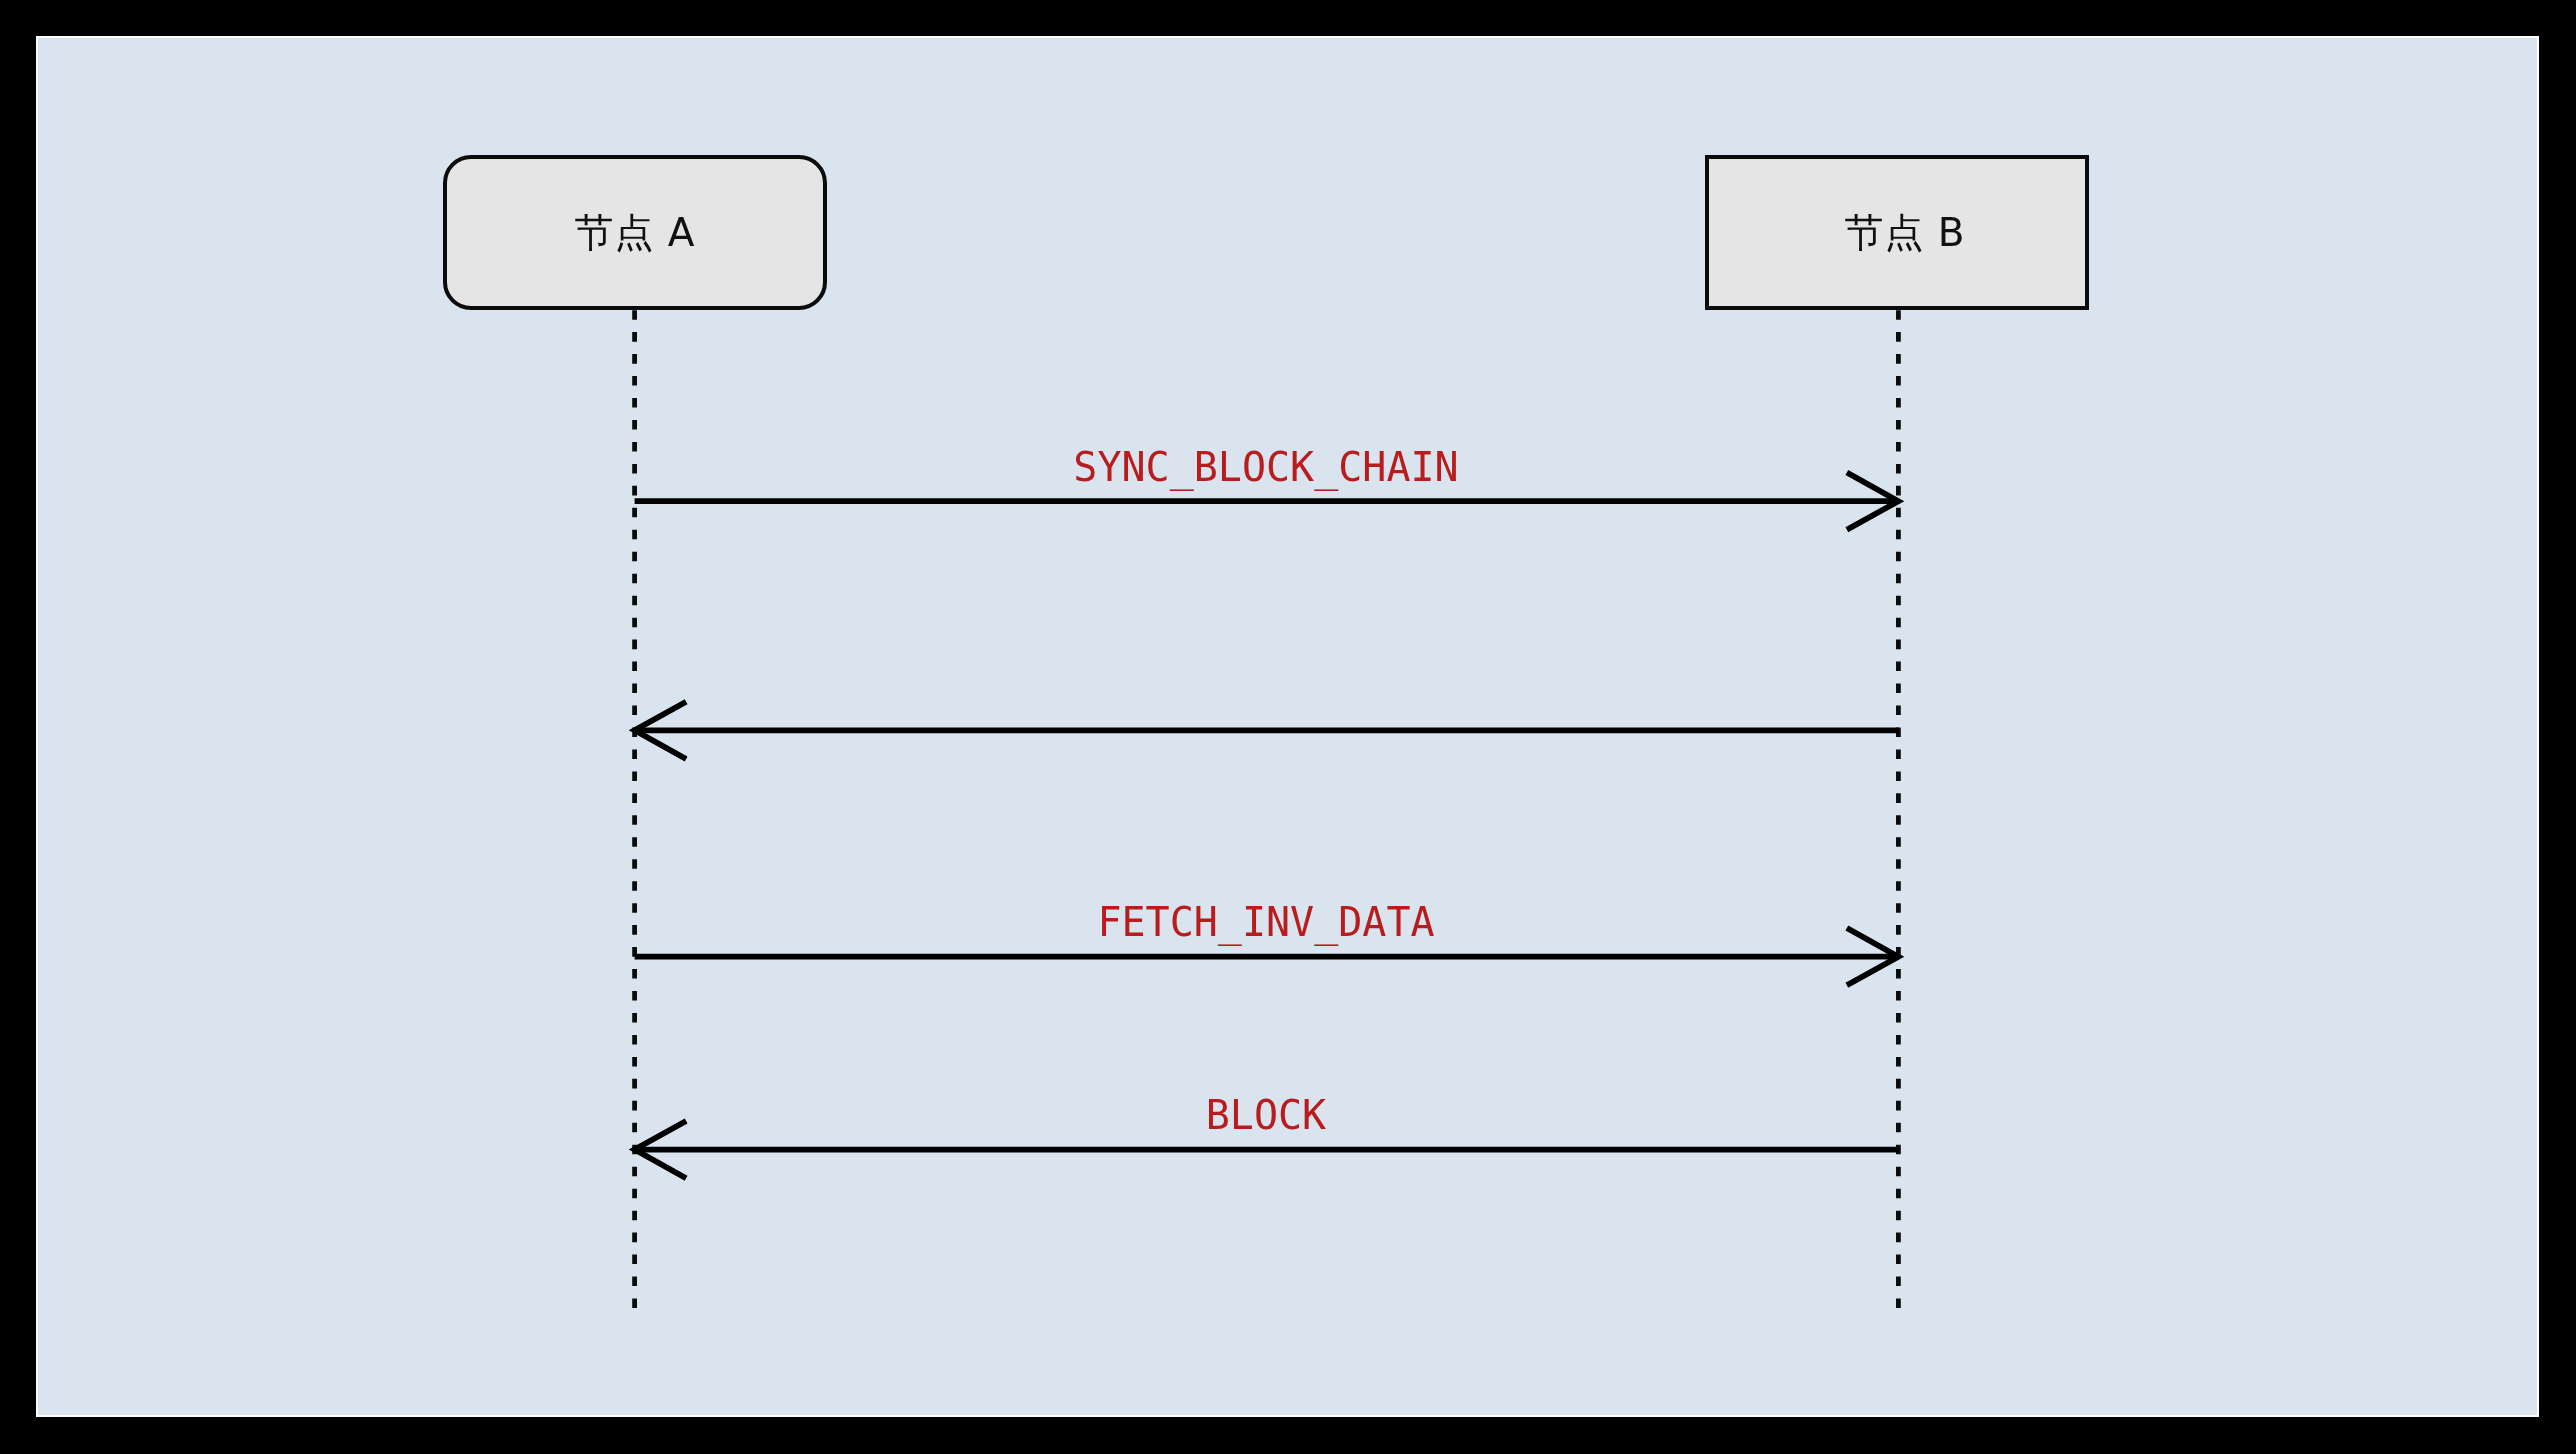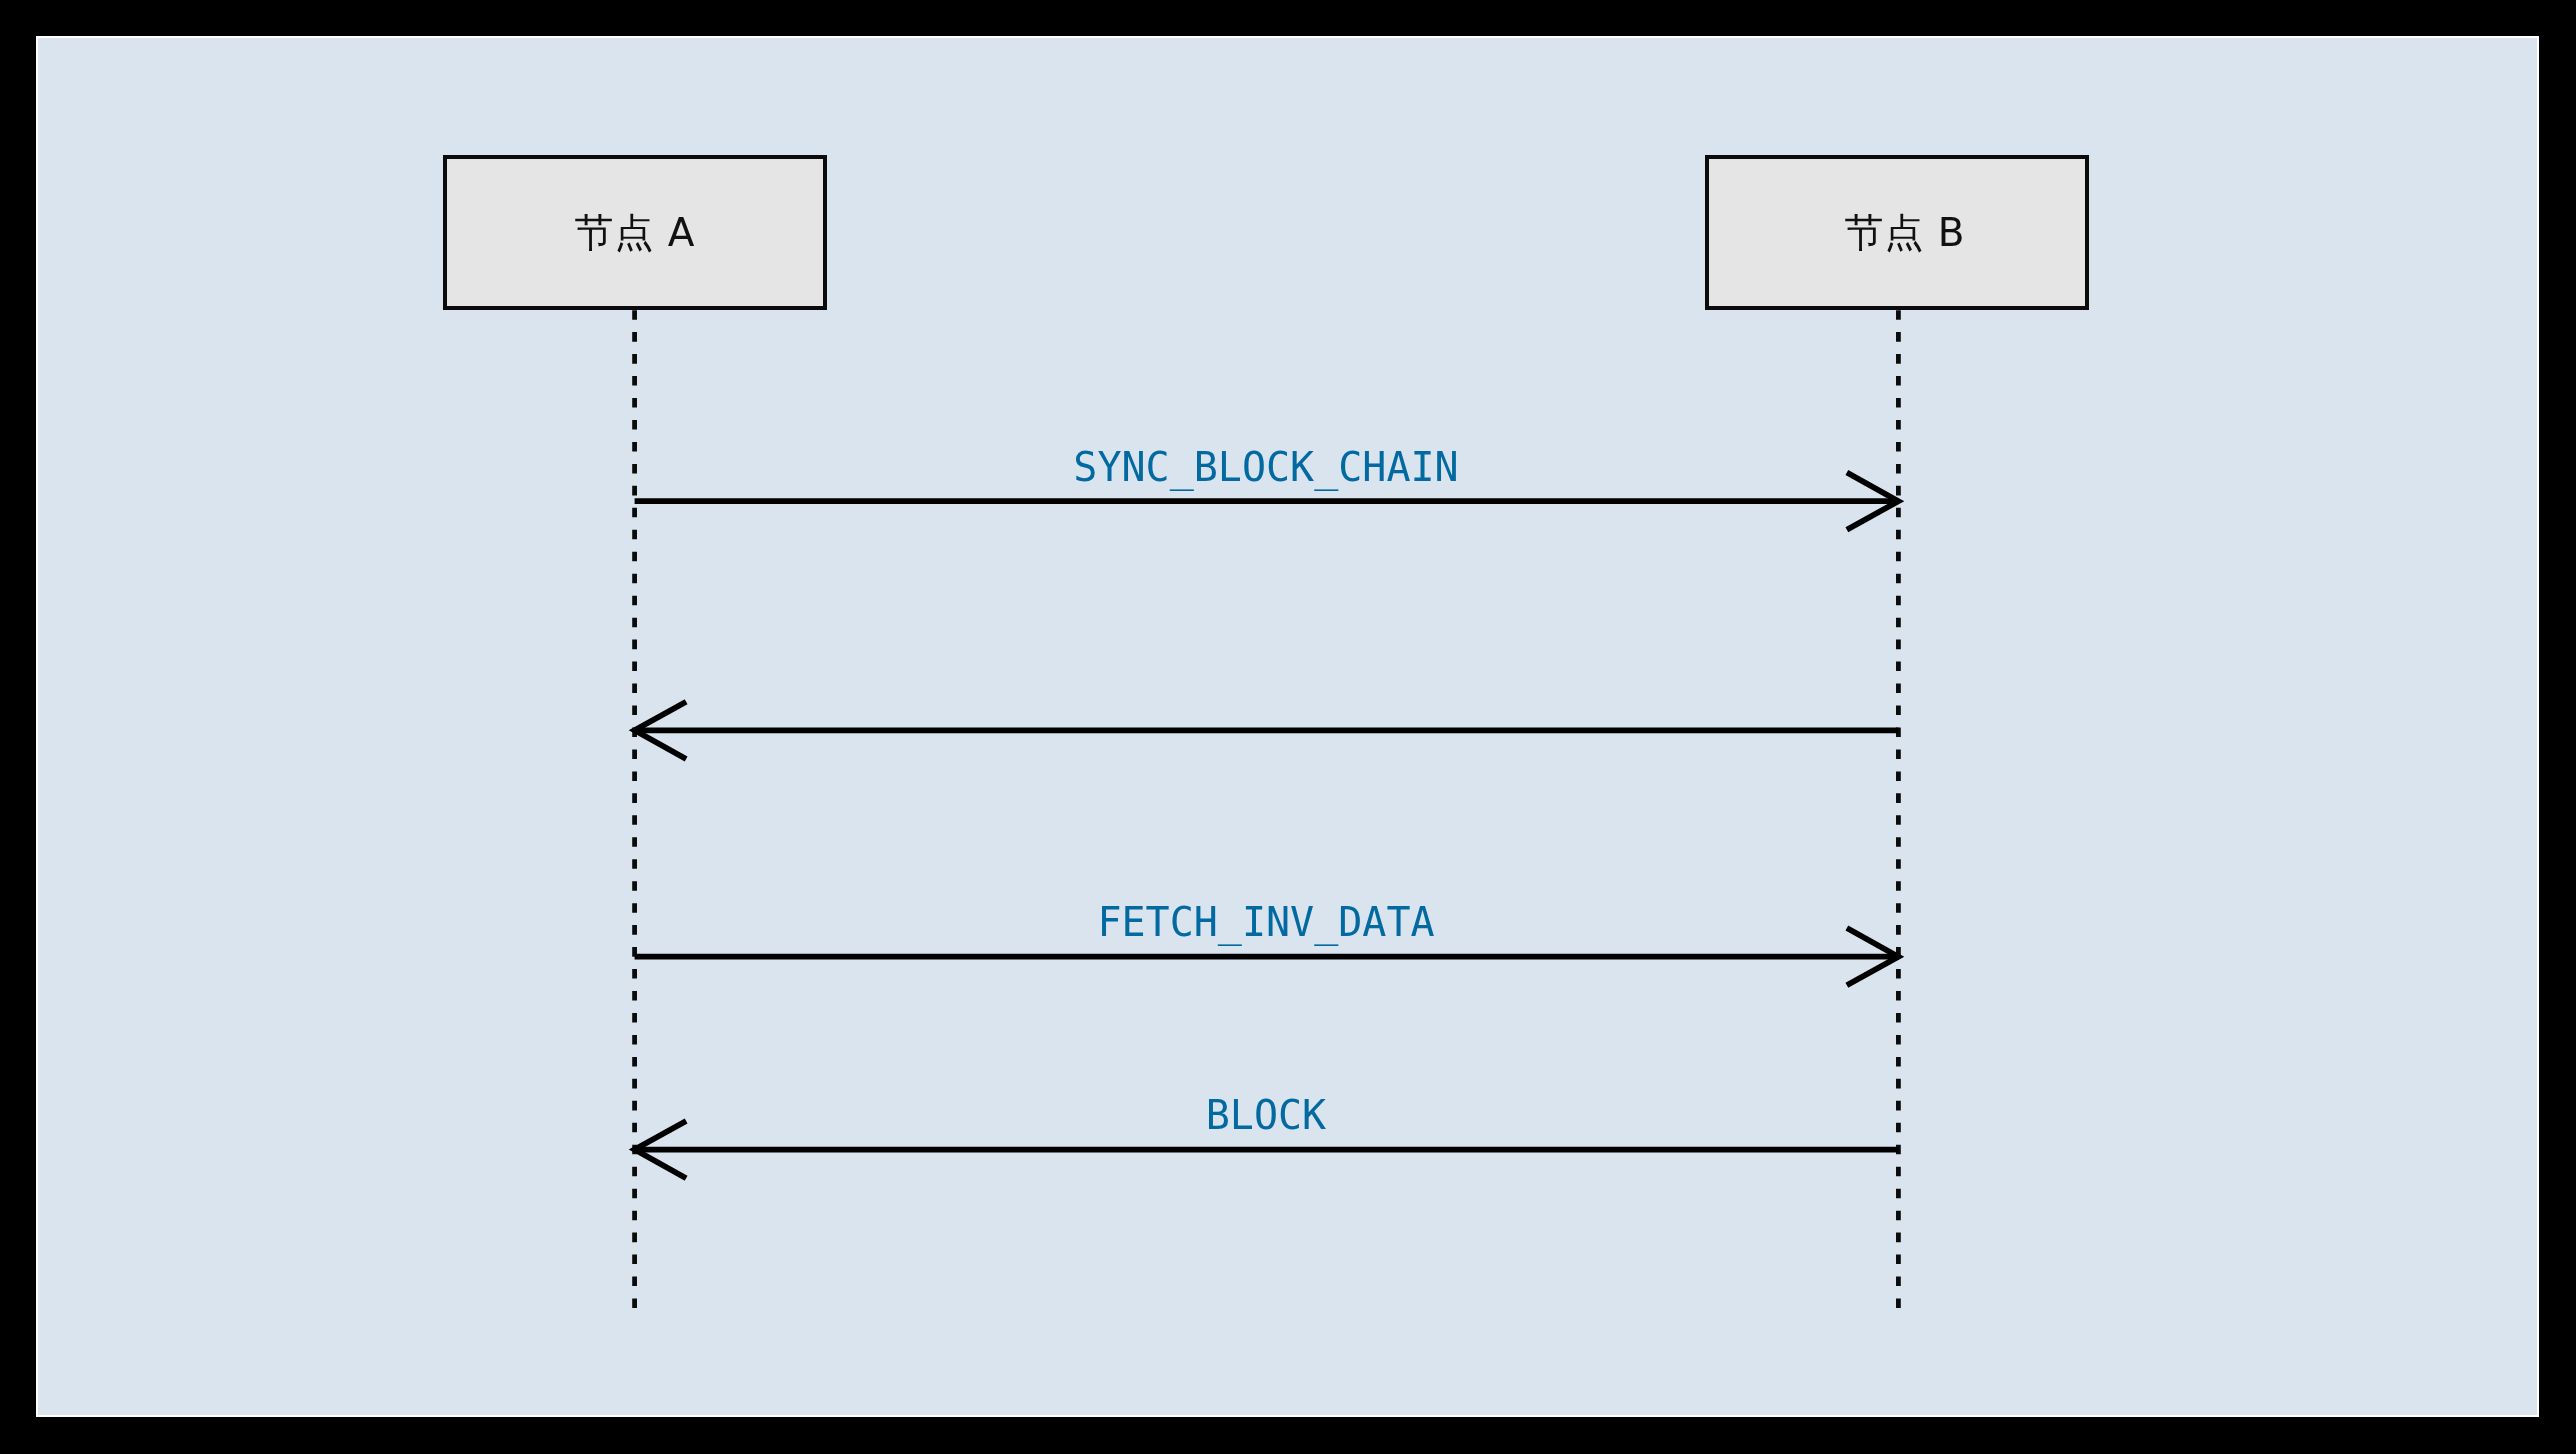--- a/index.html
+++ b/index.html
@@ -61,21 +61,21 @@
     color: #111111;
     letter-spacing: 1px;
     white-space: nowrap;
     line-height: 1;
   }
 
   .message-label {
     position: absolute;
     font-family: "DejaVu Sans Mono", monospace;
     font-size: 40px;
-    color: #0369a1;
+    color: #b91c1c;
     white-space: nowrap;
     transform: translate(-50%, -100%);
     letter-spacing: 0px;
     line-height: 1;
   }
 </style>
 </head>
 <body>
 
 <div id="diagram-frame">
@@ -102,21 +102,21 @@
         <line x1="625" y1="962" x2="1949" y2="962" stroke="#000000" stroke-width="6"></line>
         <polyline points="1895,932 1949,962 1895,992" fill="none" stroke="#000000" stroke-width="6" stroke-linecap="butt" stroke-linejoin="miter"></polyline>
       </g>
 
       <g>
         <line x1="1949" y1="1164" x2="625" y2="1164" stroke="#000000" stroke-width="6"></line>
         <polyline points="679,1134 625,1164 679,1194" fill="none" stroke="#000000" stroke-width="6" stroke-linecap="butt" stroke-linejoin="miter"></polyline>
       </g>
     </svg>
 
-    <div class="participant-box" style="left:405px; top:117px; width:384px; height:155px;">
+    <div class="participant-box" style="left:405px; top:117px; width:384px; height:155px;border-radius:28px;">
       <span class="participant-label">节点 A</span>
     </div>
 
     <div class="participant-box" style="left:1667px; top:117px; width:384px; height:155px;padding-left:16px;">
       <span class="participant-label">节点 B</span>
     </div>
 
     <div class="message-label" style="left:1228px; top:449px;">SYNC_BLOCK_CHAIN</div>
 
 

